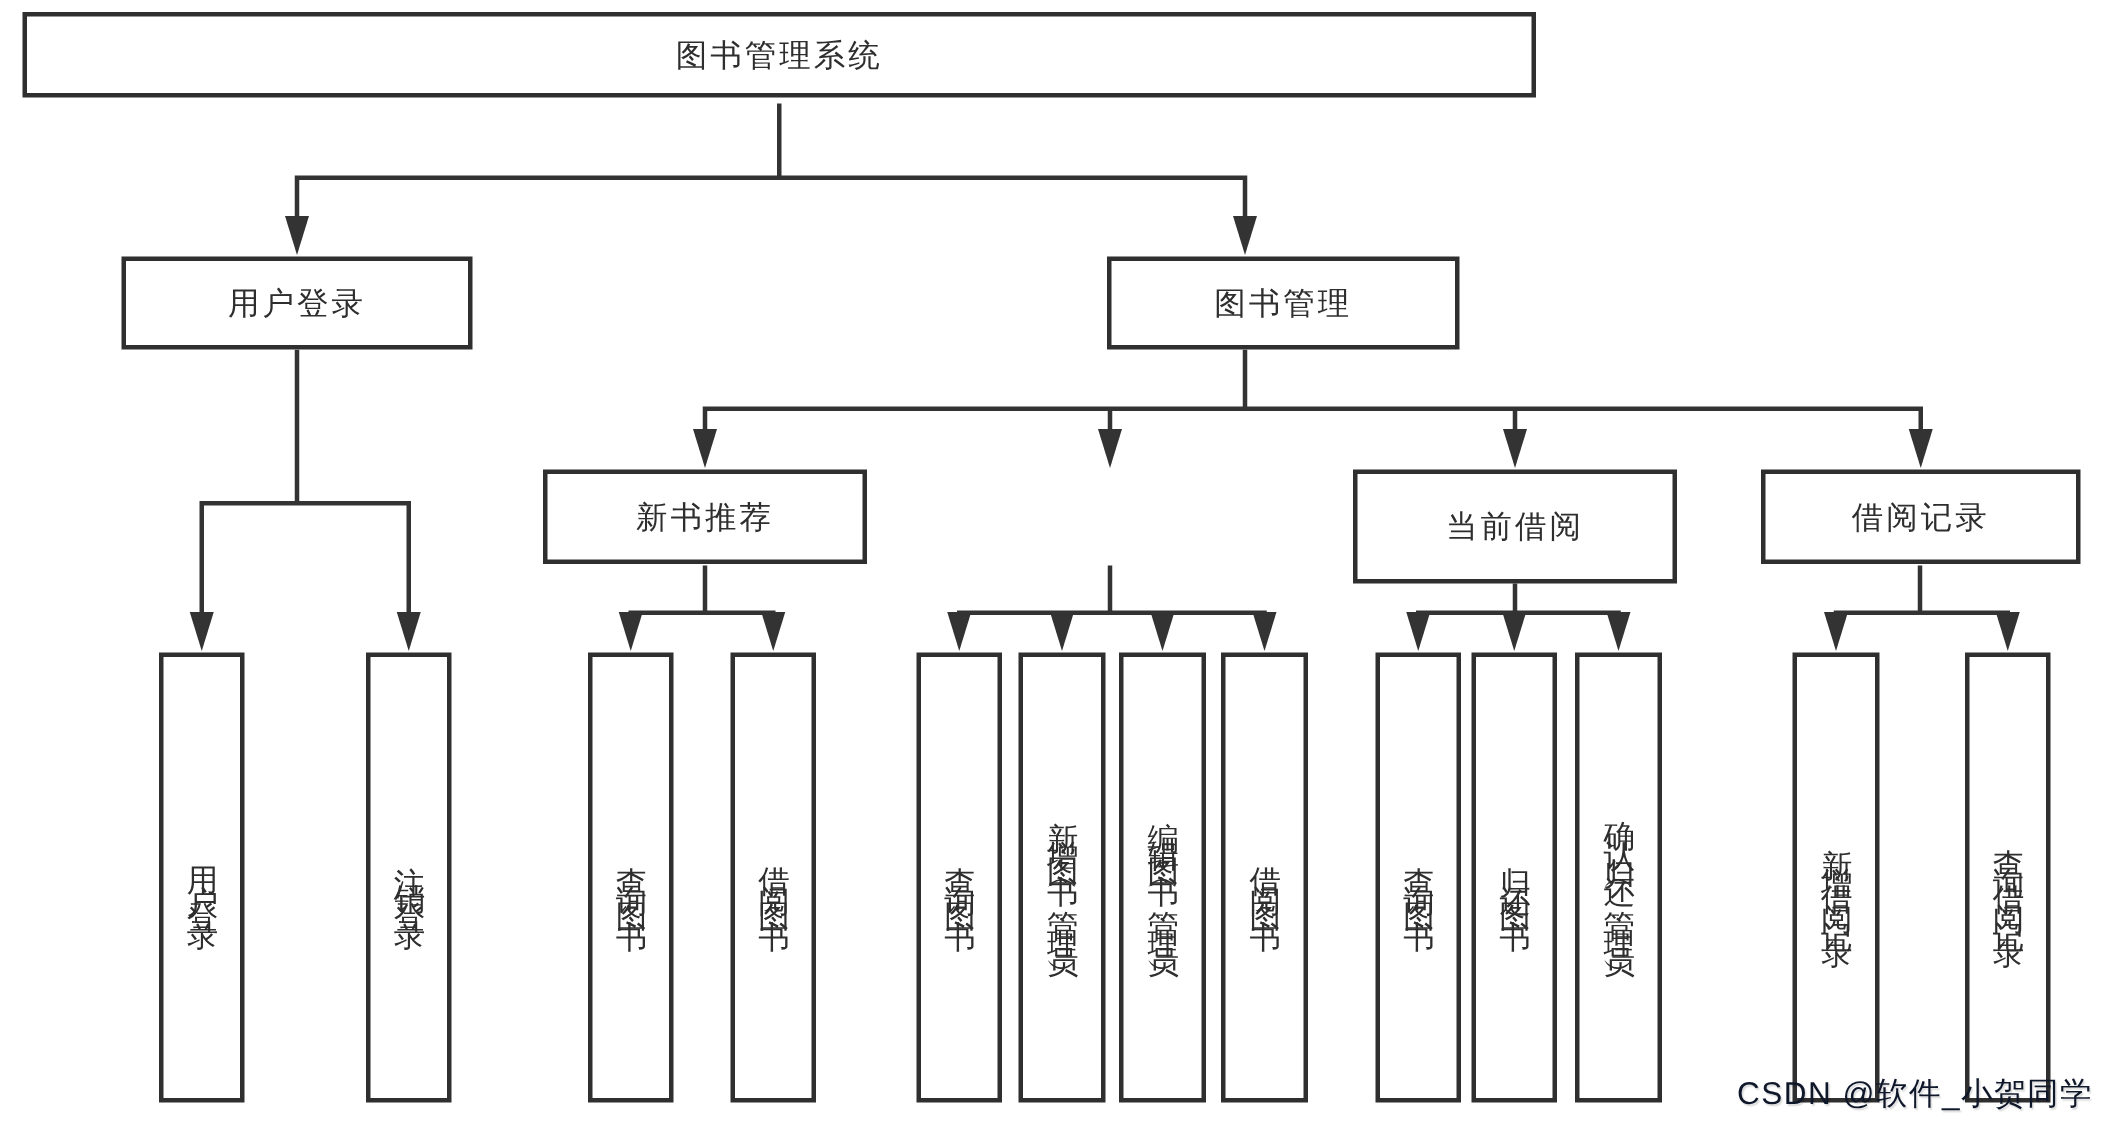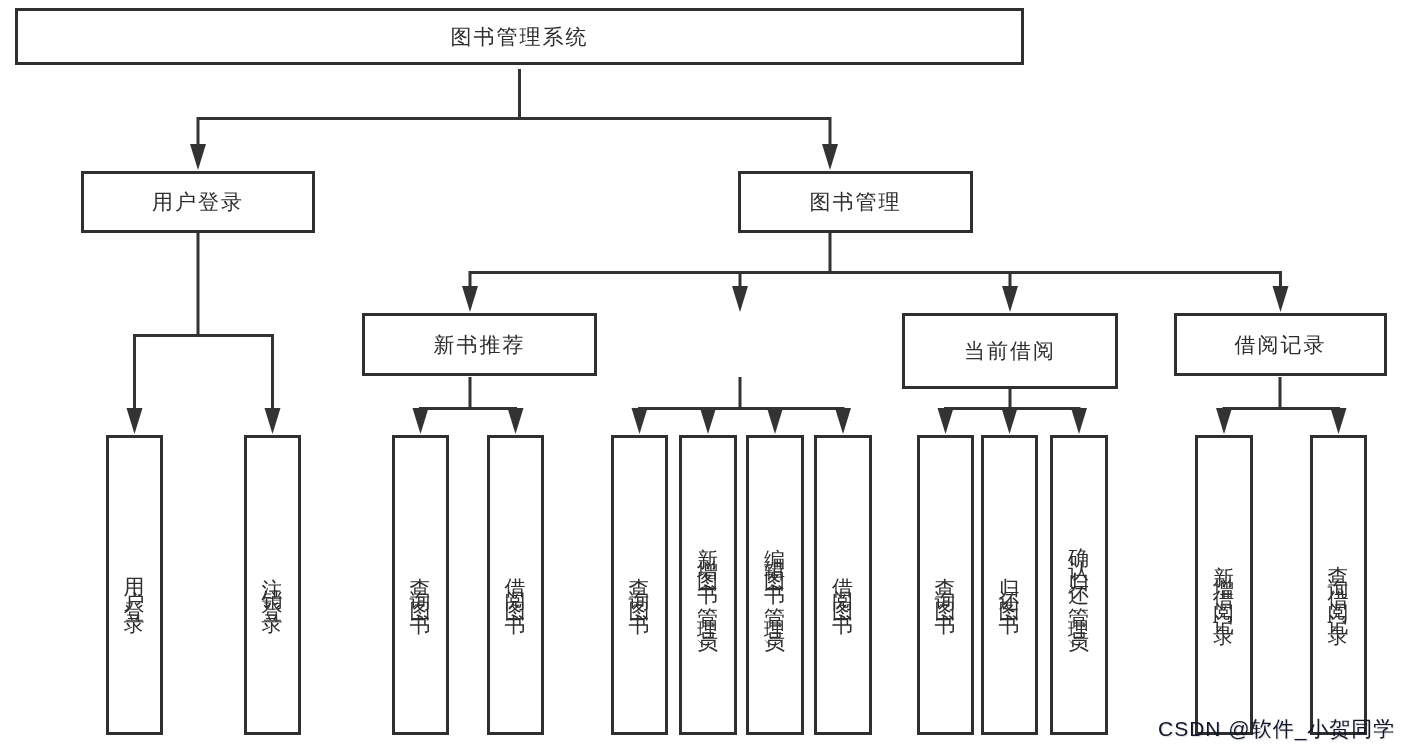--- a/index.html
+++ b/index.html
@@ -98,21 +98,21 @@
       <polygon points="1216,408 1232,408 1224,434"></polygon>
       <polygon points="1330.5,408 1346.5,408 1338.5,434"></polygon>
     </g>
   </svg>
 
   <div class="node" style="left:15px; top:8px; width:1009px; height:57px;">图书管理系统</div>
 
   <div class="node" style="left:81px; top:171px; width:234px; height:62px;">用户登录</div>
   <div class="node" style="left:712px; top:171px; width:235px; height:62px;margin-left:26px;">图书管理</div>
 
-  <div class="node" style="left:362px; top:313px; width:235px; height:63px;">新书推荐</div>
+  <div class="node" style="left:362px; top:313px; width:216px; height:63px;">新书推荐</div>
   <div class="node" style="left:902px; top:313px; width:216px; height:76px;">当前借阅</div>
   <div class="node" style="left:1174px; top:313px; width:213px; height:63px;">借阅记录</div>
 
   <div class="node v" style="left:106px; top:435px; width:57px; height:300px;">用户登录</div>
   <div class="node v" style="left:244px; top:435px; width:57px; height:300px;">注销登录</div>
 
   <div class="node v" style="left:392px; top:435px; width:57px; height:300px;">查询图书</div>
   <div class="node v" style="left:487px; top:435px; width:57px; height:300px;">借阅图书</div>
 
   <div class="node v" style="left:611px; top:435px; width:57px; height:300px;">查询图书</div>

